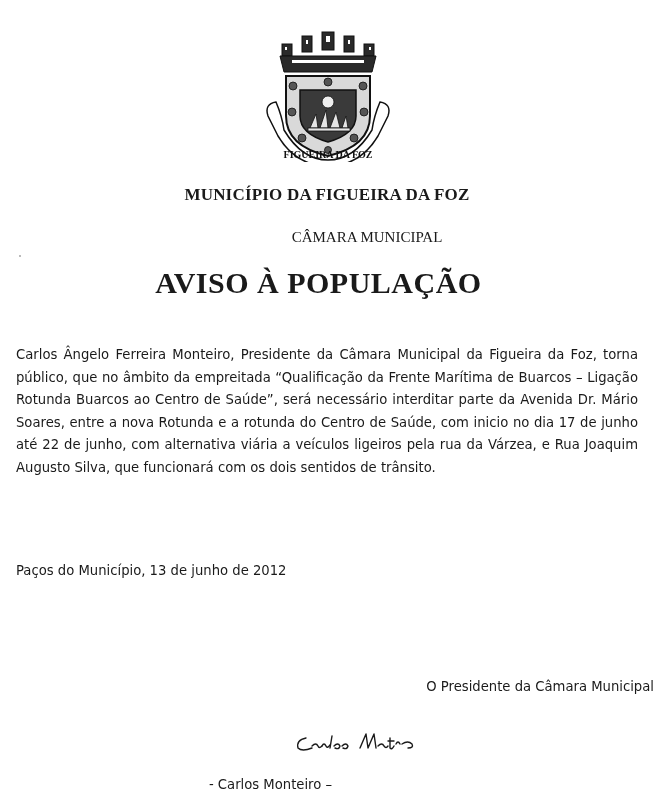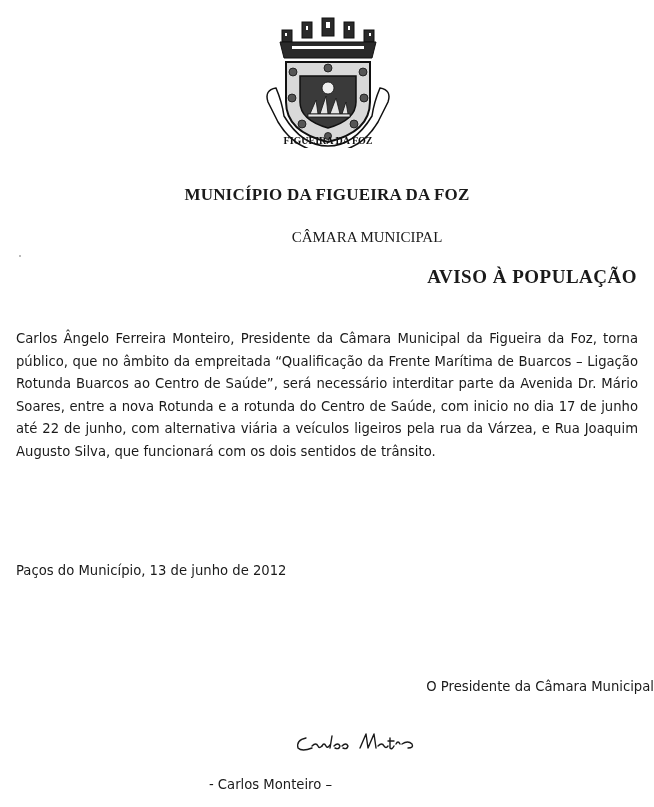--- a/index.html
+++ b/index.html
@@ -10,21 +10,21 @@
     body {
       width: 654px;
       height: 807px;
       position: relative;
       overflow: hidden;
       color: #1a1a1a;
     }
     .crest {
       position: absolute;
       left: 262px;
-      top: 6px;
+      top: 20px;
       width: 132px;
       height: 142px;
     }
     .title-municipio {
       position: absolute;
       top: 185px;
       left: 0;
       width: 654px;
       text-align: center;
       font-family: "Liberation Serif", serif;
@@ -42,31 +42,31 @@
       font-family: "Liberation Serif", serif;
       font-size: 15px;
       color: #1a1a1a;
       padding-left: 40px;
     }
     .title-aviso {
       position: absolute;
       top: 266px;
       left: 0;
       width: 637px;
-      text-align: right;
+      text-align: center;
       font-family: "Liberation Serif", serif;
       font-weight: bold;
-      font-size: 19px;
+      font-size: 30px;
       letter-spacing: 0.5px;
       color: #1a1a1a;
     }
     .body-text {
       position: absolute;
       left: 16px;
-      top: 328px;
+      top: 344px;
       width: 622px;
       font-family: "DejaVu Sans", sans-serif;
       font-size: 13.2px;
       line-height: 22.6px;
       color: #1a1a1a;
     }
     .body-text p {
       margin: 0;
       text-align: justify;
     }

